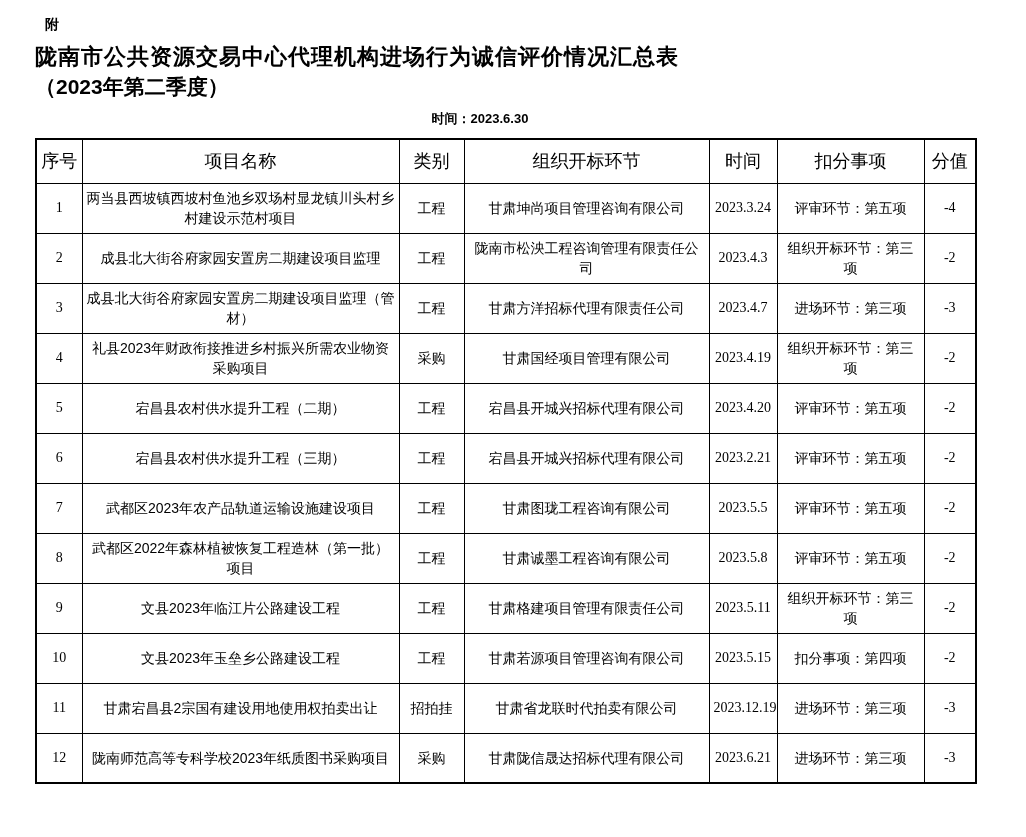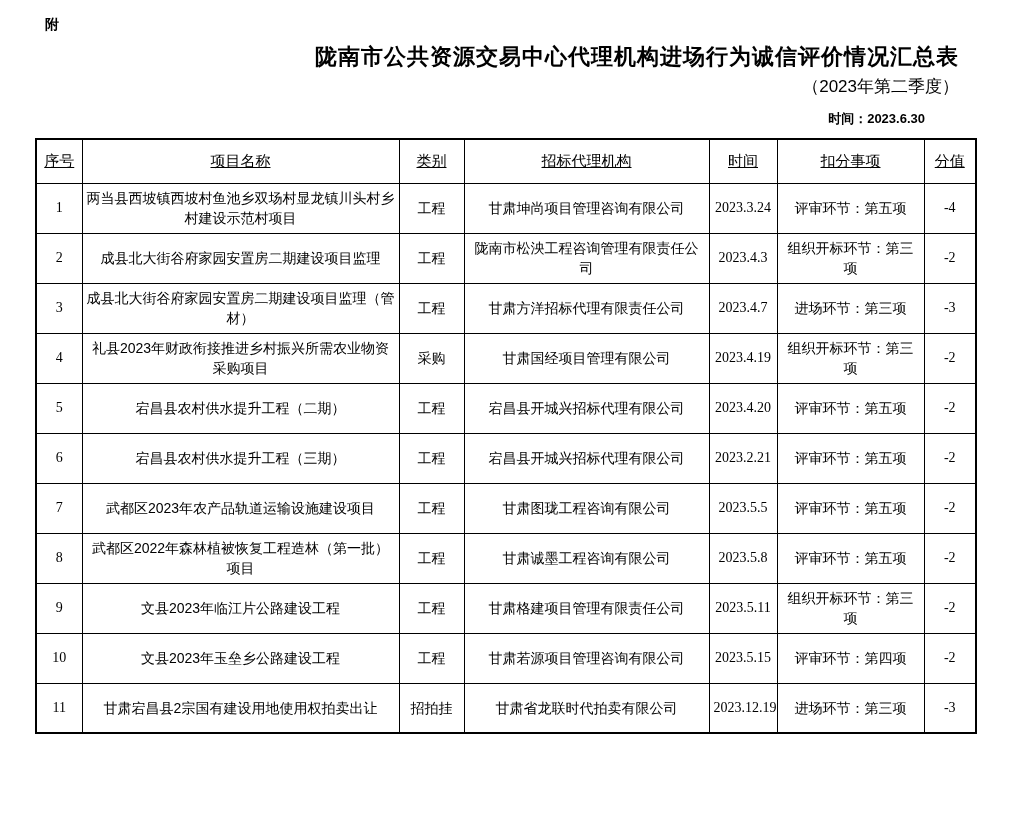--- a/index.html
+++ b/index.html
@@ -7,46 +7,46 @@
     width: 1026px; height: 837px;
     font-family: "Liberation Sans", sans-serif;
     color: #000000;
     overflow: hidden;
   }
   .page { width: 1026px; height: 837px; position: relative; box-sizing: border-box; }
   .attachment {
     position: absolute; left: 45px; top: 16px;
     font-size: 14px; font-weight: bold;
   }
-  .title-block { position: absolute; left: 19px; top: 42px; width: 940px; text-align: right; }
+  .title-block { position: absolute; left: 35px; top: 42px; width: 940px; text-align: left; }
   .title-line1 { font-size: 22px; font-weight: bold; letter-spacing: 1px; line-height: 30px; }
-  .title-line2 { font-size: 17px; font-weight: normal; line-height: 30px; }
+  .title-line2 { font-size: 21px; font-weight: bold; line-height: 30px; }
   .date-line {
     position: absolute; top: 110px; left: 35px; width: 890px;
-    text-align: right; font-size: 13px; font-weight: bold;
+    text-align: center; font-size: 13px; font-weight: bold;
   }
   table.report {
     position: absolute; left: 35px; top: 138px;
     width: 940px;
     border-collapse: collapse;
     table-layout: fixed;
     border: 2px solid #000;
   }
   table.report th, table.report td {
     border: 1px solid #000;
     padding: 2px 4px;
     text-align: center;
     vertical-align: middle;
     font-weight: normal;
     font-size: 14px;
     line-height: 20px;
     overflow: hidden;
     box-sizing: border-box;
   }
-  table.report th { height: 44px; font-size: 15px; text-decoration: underline; }
+  table.report th { height: 44px; font-size: 18px; }
   table.report td { height: 50px; }
   td.cell-project { text-align: left; }
   td.cell-no, td.cell-score { font-size: 13px; font-family: "Liberation Serif", serif; }
   td.cell-date { font-size: 13px; font-family: "Liberation Serif", serif; }
   col.c-no { width: 46px; }
   col.c-project { width: 317px; }
   col.c-category { width: 65px; }
   col.c-agency { width: 245px; }
   col.c-date { width: 68px; }
   col.c-deduction { width: 147px; }
@@ -74,21 +74,21 @@
       <col class="c-agency">
         <col class="c-date">
         <col class="c-deduction">
         <col class="c-score">
     </colgroup>
     <thead>
       <tr>
         <th>序号</th>
         <th>项目名称</th>
         <th>类别</th>
-        <th>招标代理机构</th>
+        <th>组织开标环节</th>
         <th>时间</th>
         <th>扣分事项</th>
         <th>分值</th>
       </tr>
     </thead>
     <tbody>
         <tr>
       <td class="cell-no">1</td>
       <td class="cell-project">两当县西坡镇西坡村鱼池乡双场村显龙镇川头村乡村建设示范村项目</td>
       <td class="cell-category">工程</td>
@@ -168,28 +168,37 @@
       <td class="cell-date">2023.5.11</td>
       <td class="cell-deduction">组织开标环节：第三项</td>
       <td class="cell-score">-2</td>
     </tr>
         <tr>
       <td class="cell-no">10</td>
       <td class="cell-project">文县2023年玉垒乡公路建设工程</td>
       <td class="cell-category">工程</td>
       <td class="cell-agency">甘肃若源项目管理咨询有限公司</td>
       <td class="cell-date">2023.5.15</td>
-      <td class="cell-deduction">评审环节：第四项</td>
+      <td class="cell-deduction">扣分事项：第四项</td>
       <td class="cell-score">-2</td>
     </tr>
         <tr>
       <td class="cell-no">11</td>
       <td class="cell-project">甘肃宕昌县2宗国有建设用地使用权拍卖出让</td>
       <td class="cell-category">招拍挂</td>
       <td class="cell-agency">甘肃省龙联时代拍卖有限公司</td>
       <td class="cell-date">2023.12.19</td>
       <td class="cell-deduction">进场环节：第三项</td>
       <td class="cell-score">-3</td>
     </tr>
+        <tr>
+      <td class="cell-no">12</td>
+      <td class="cell-project">陇南师范高等专科学校2023年纸质图书采购项目</td>
+      <td class="cell-category">采购</td>
+      <td class="cell-agency">甘肃陇信晟达招标代理有限公司</td>
+      <td class="cell-date">2023.6.21</td>
+      <td class="cell-deduction">进场环节：第三项</td>
+      <td class="cell-score">-3</td>
+    </tr>
       </tbody>
   </table>
 
 </div>
 
 </body></html>

